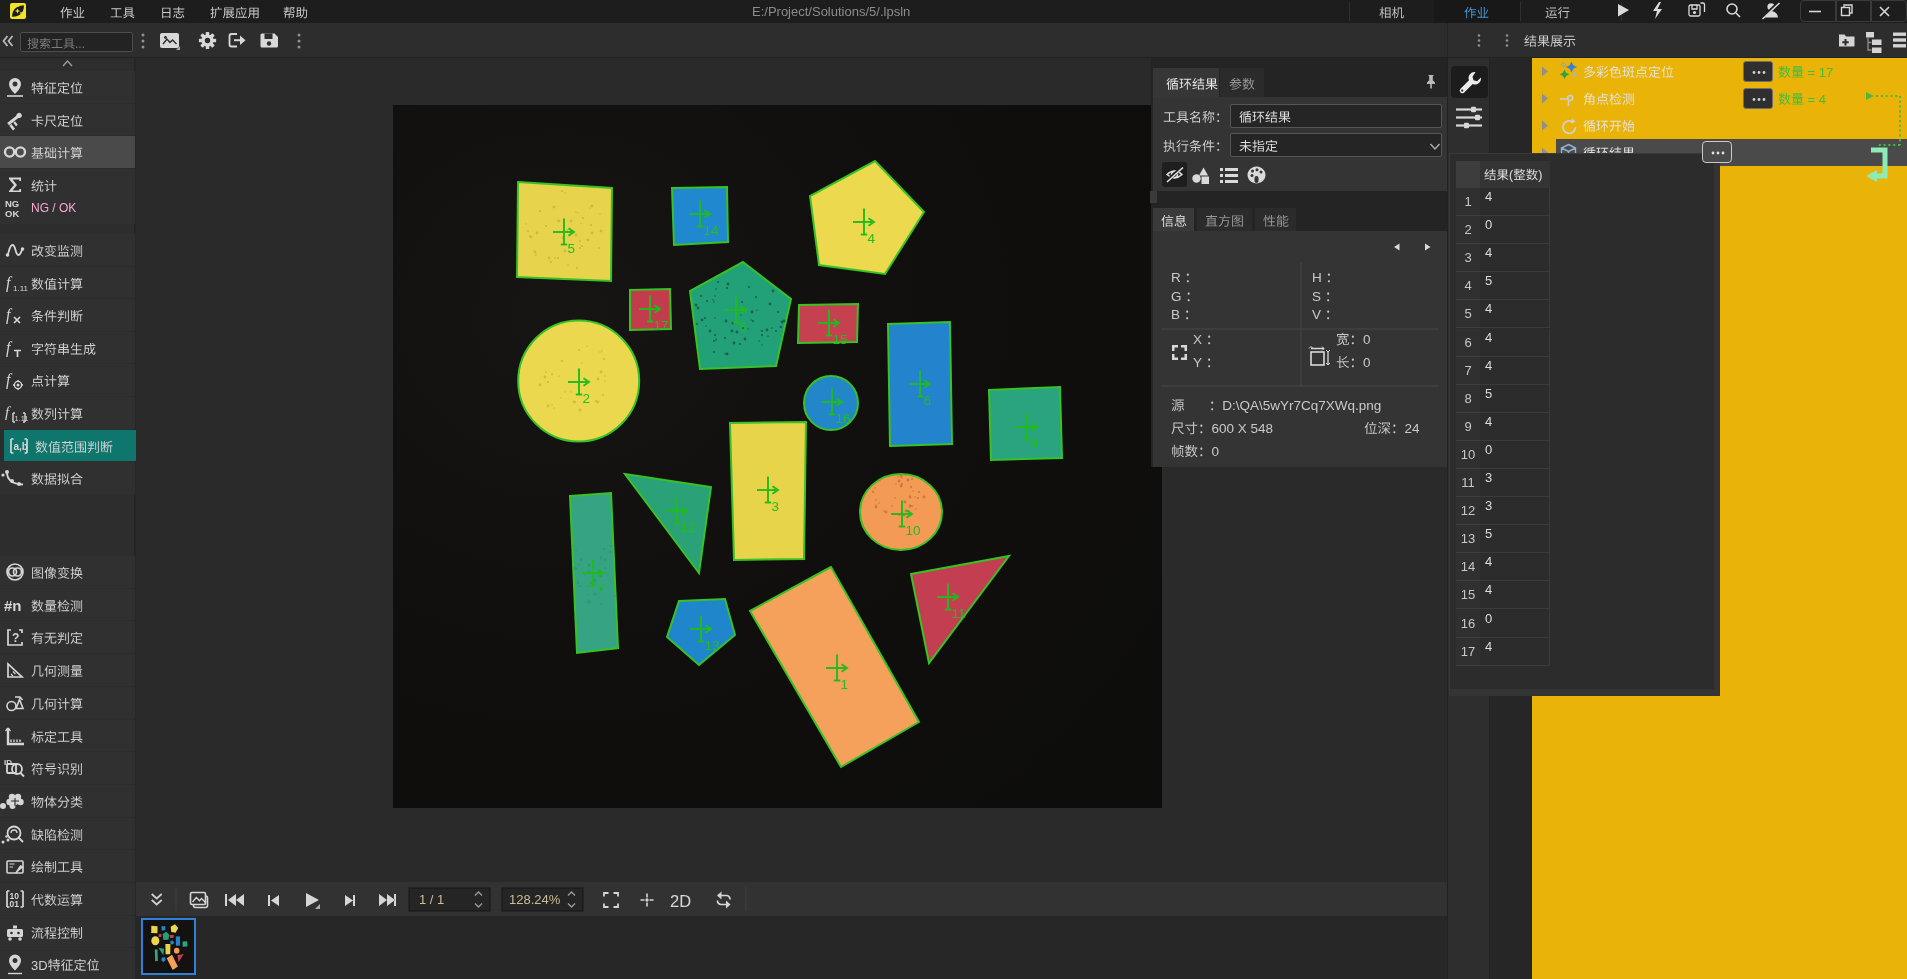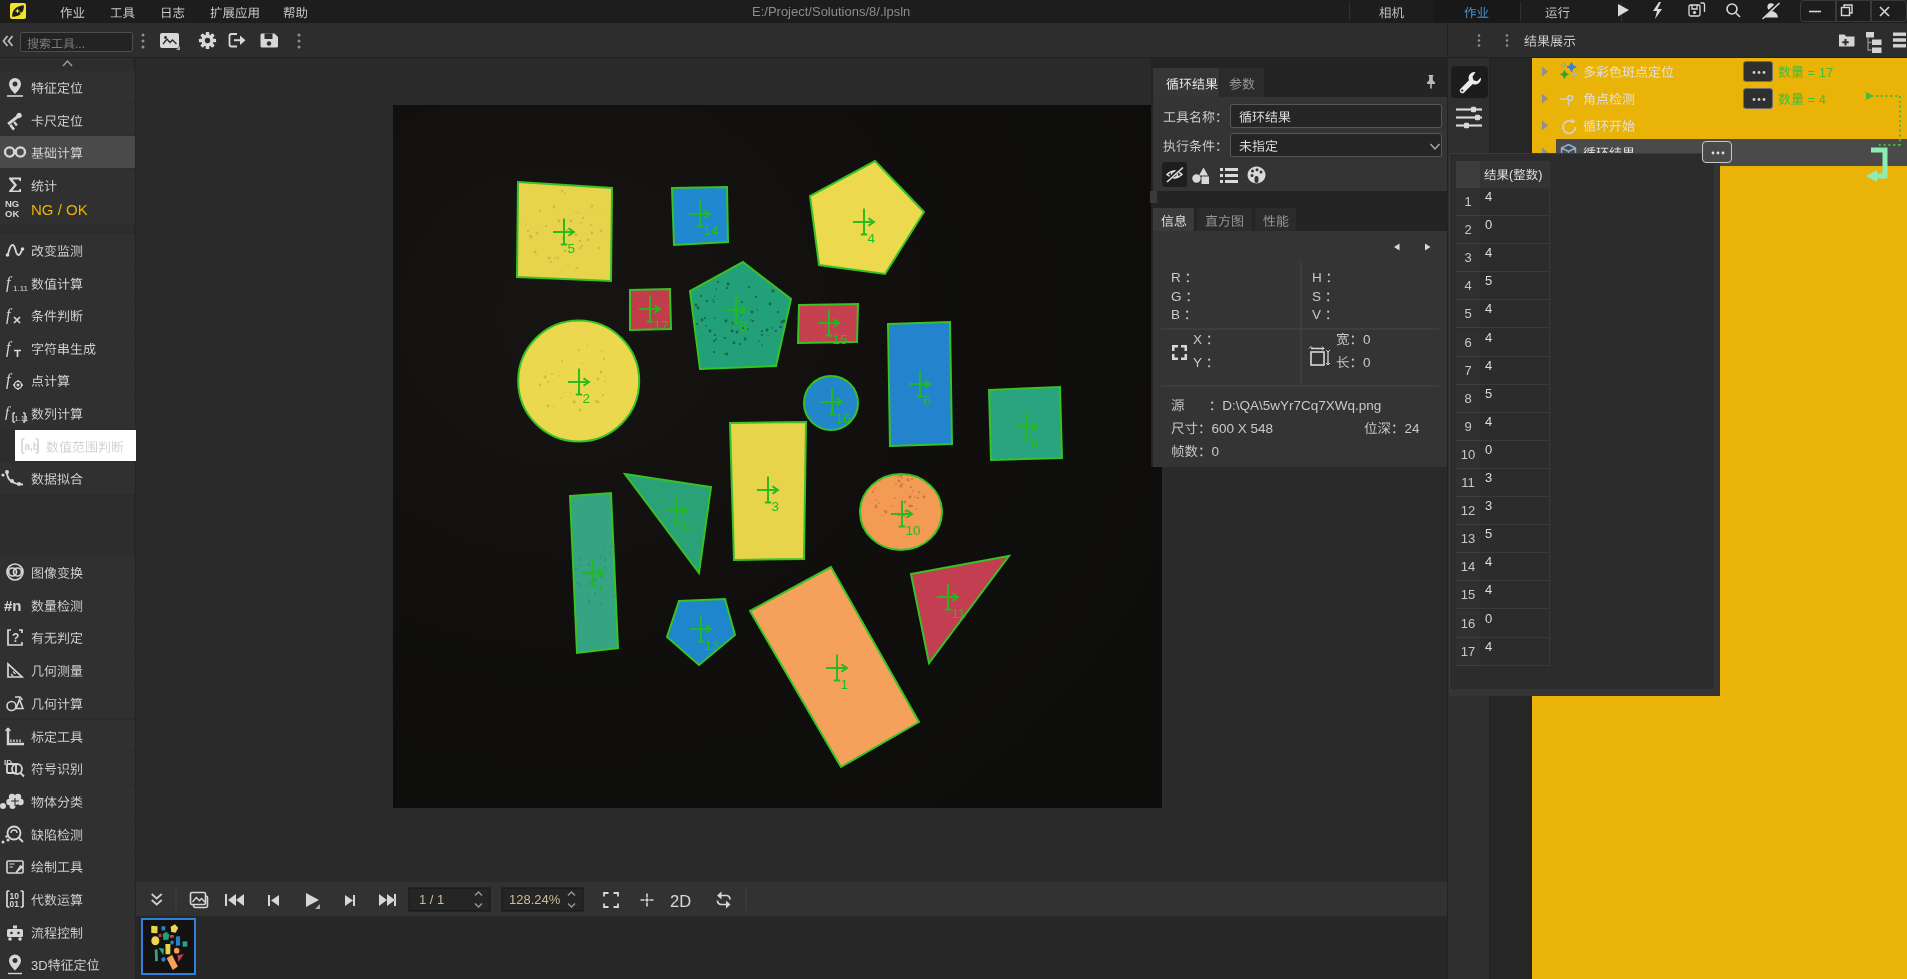--- a/index.html
+++ b/index.html
@@ -155,21 +155,21 @@
         <use href="#u5E94" transform="translate(25.0,11.3) scale(0.0125,-0.0125)"></use>
         <use href="#u7528" transform="translate(37.5,11.3) scale(0.0125,-0.0125)"></use>
       </g>
     </svg>
  <svg class="a" width="27" height="16" viewBox="0 0 27 16" style="left:283px;top:6px">
       <g fill="#cfcfcf">
         <use href="#u5E2E" transform="translate(0.0,11.3) scale(0.0125,-0.0125)"></use>
         <use href="#u52A9" transform="translate(12.5,11.3) scale(0.0125,-0.0125)"></use>
       </g>
     </svg>
- <div class="tx" style="left:752px;top:5px;font-size:13px;color:#8c8c8c">E:/Project/Solutions/8/.lpsln</div>
+ <div class="tx" style="left:752px;top:5px;font-size:13px;color:#8c8c8c">E:/Project/Solutions/5/.lpsln</div>
  <div class="a" style="left:1349px;top:2px;width:1px;height:19px;background:#303030"></div>
  <div class="a" style="left:1434px;top:0;width:86px;height:23px;background:#181818"></div>
  <div class="a" style="left:1520px;top:2px;width:1px;height:19px;background:#303030"></div>
  <div class="a" style="left:1621px;top:2px;width:1px;height:19px;background:#303030"></div>
  <svg class="a" width="27" height="16" viewBox="0 0 27 16" style="left:1379px;top:6px">
       <g fill="#c4c4c4">
         <use href="#u76F8" transform="translate(0.0,11.3) scale(0.0125,-0.0125)"></use>
         <use href="#u673A" transform="translate(12.5,11.3) scale(0.0125,-0.0125)"></use>
       </g>
     </svg>
@@ -375,21 +375,21 @@
             <use href="#u7EDF" transform="translate(0.0,11.8) scale(0.0130,-0.0130)"></use>
             <use href="#u8BA1" transform="translate(13.0,11.8) scale(0.0130,-0.0130)"></use>
           </g>
         </svg>
       </div>
   <div class="a" style="left:0;top:121px;width:135px;height:31.6px;background:#303030">
         <svg width="24" height="24" viewBox="0 0 24 24" style="left:3px;top:4px">
           <text x="2" y="10.5" font-size="9.5" font-weight="bold" fill="#d6d6d6" font-family="Liberation Sans">NG</text>
           <text x="2" y="20.5" font-size="9.5" font-weight="bold" fill="#d6d6d6" font-family="Liberation Sans">OK</text>
         </svg>
-        <div class="tx" style="left:31px;top:10px;font-size:15px;color:#eab308">NG / OK</div>
+        <div class="tx" style="left:31px;top:10px;font-size:12px;color:#f9a8d4">NG / OK</div>
       </div>
   <div class="a" style="left:0;top:163.0px;width:135px;height:31.6px;background:#303030">
         <svg width="24" height="24" viewBox="0 0 24 24" style="left:3px;top:4px">
           <g stroke="#d6d6d6" stroke-width="1.8" fill="none">
             <path d="M4,17 C6,17 6,7 9.5,7 13,7 12,17 15.5,17 18,17 18,12 20,11"></path>
           </g>
           <circle cx="4.5" cy="17" r="1.8" fill="#d6d6d6"></circle>
           <circle cx="19.5" cy="11" r="1.8" fill="#d6d6d6"></circle>
         </svg>
         <svg class="a" width="54" height="17" viewBox="0 0 54 17" style="left:31px;top:10px">
@@ -469,21 +469,21 @@
         </svg>
         <svg class="a" width="54" height="17" viewBox="0 0 54 17" style="left:31px;top:10px">
           <g fill="#d2d2d2">
             <use href="#u6570" transform="translate(0.0,11.8) scale(0.0130,-0.0130)"></use>
             <use href="#u5217" transform="translate(13.0,11.8) scale(0.0130,-0.0130)"></use>
             <use href="#u8BA1" transform="translate(26.0,11.8) scale(0.0130,-0.0130)"></use>
             <use href="#u7B97" transform="translate(39.0,11.8) scale(0.0130,-0.0130)"></use>
           </g>
         </svg>
       </div>
-  <div class="a" style="left:15px;top:358.6px;width:135px;height:31.6px;background:#ffffff">
+  <div class="a" style="left:4px;top:358.6px;width:135px;height:31.6px;background:#0f766e">
         <svg width="24" height="24" viewBox="0 0 24 24" style="left:3px;top:4px">
           <path d="M4,5 v14 M4,5 h2.5 M4,19 h2.5 M20,5 v14 M20,5 h-2.5 M20,19 h-2.5" stroke="#d6d6d6" stroke-width="1.7" fill="none"></path>
           <text x="6.5" y="16" font-size="10" font-weight="bold" fill="#d6d6d6" font-family="Liberation Sans">a,b</text>
         </svg>
         <svg class="a" width="80" height="17" viewBox="0 0 80 17" style="left:31px;top:10px">
           <g fill="#d2d2d2">
             <use href="#u6570" transform="translate(0.0,11.8) scale(0.0130,-0.0130)"></use>
             <use href="#u503C" transform="translate(13.0,11.8) scale(0.0130,-0.0130)"></use>
             <use href="#u8303" transform="translate(26.0,11.8) scale(0.0130,-0.0130)"></use>
             <use href="#u56F4" transform="translate(39.0,11.8) scale(0.0130,-0.0130)"></use>

